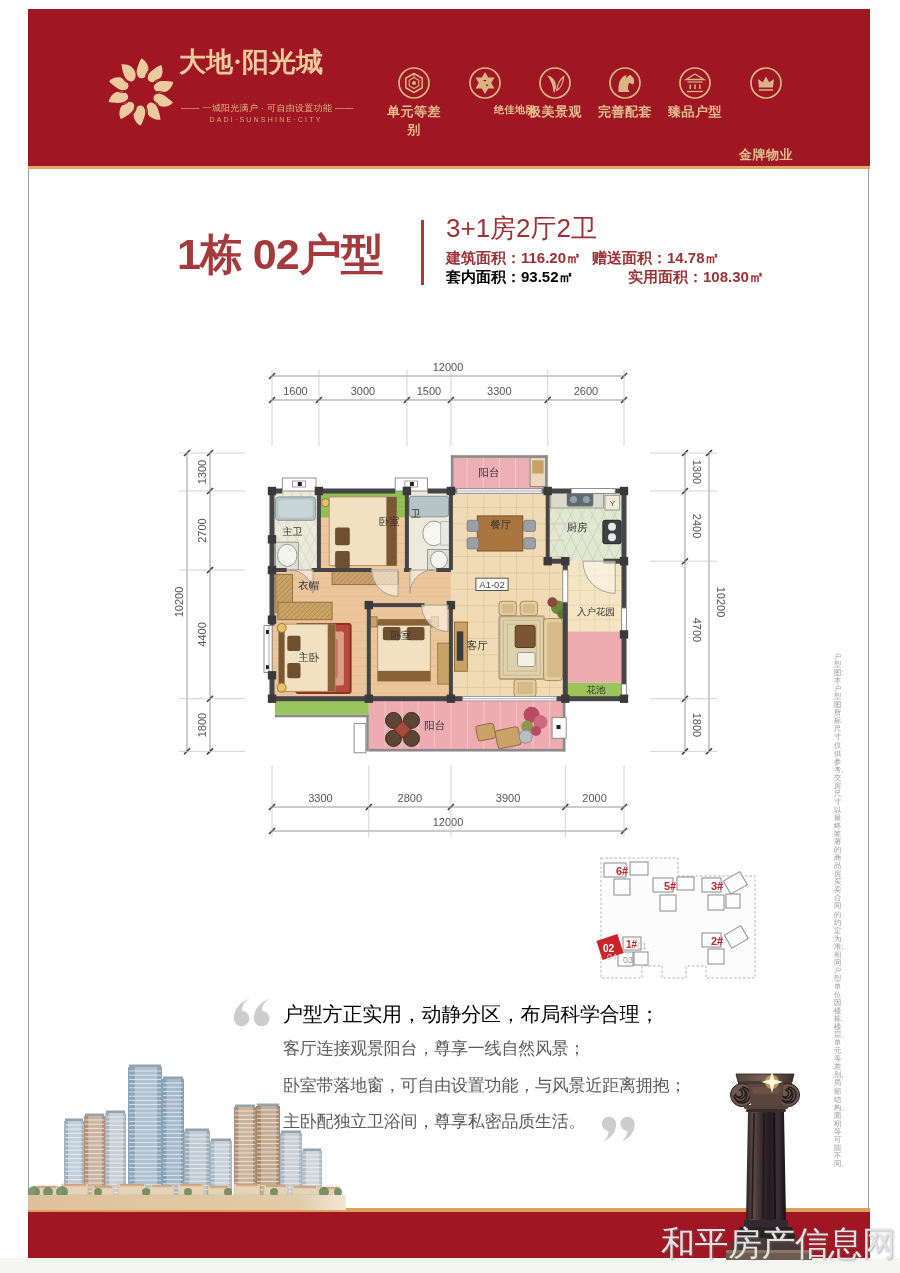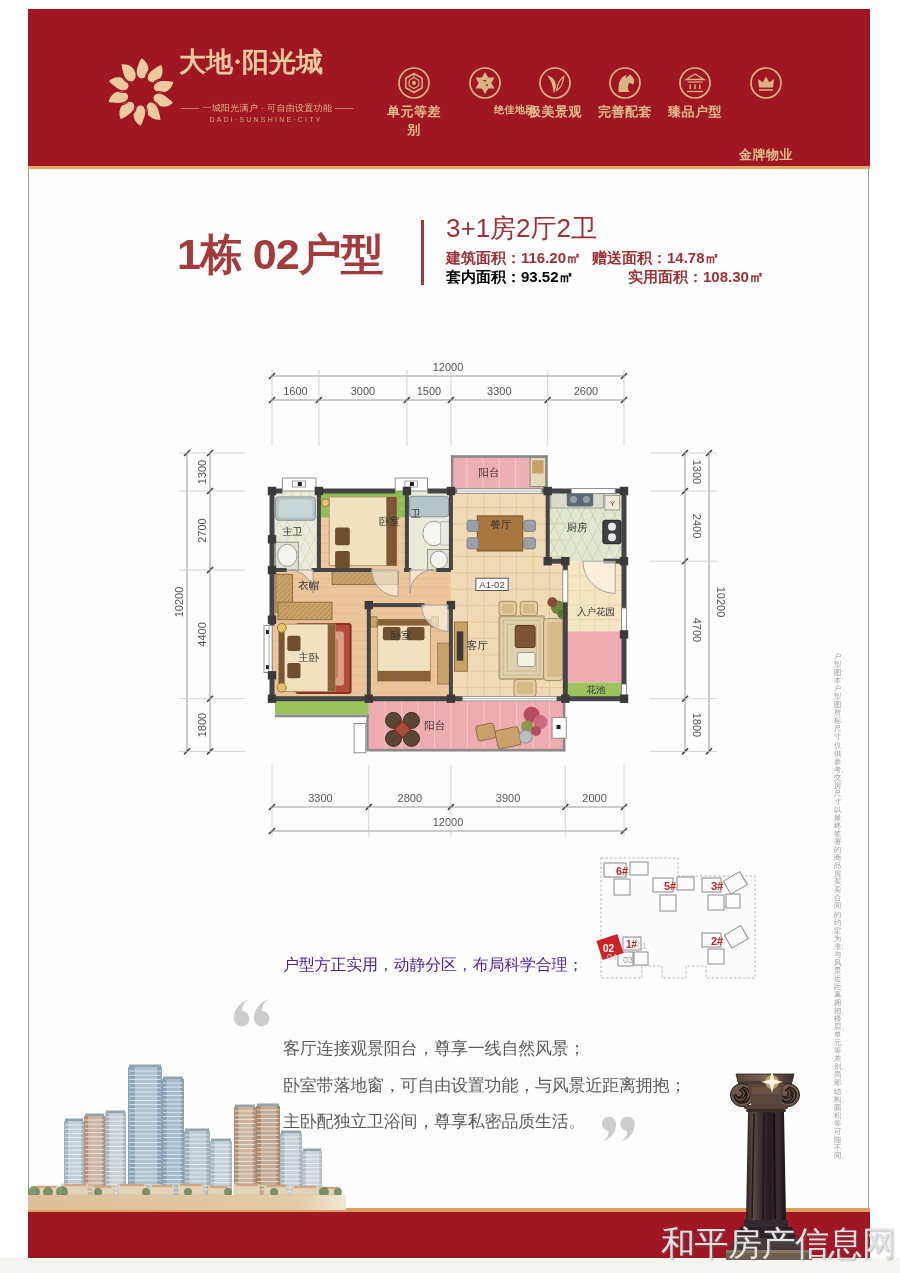--- a/index.html
+++ b/index.html
@@ -673,36 +673,36 @@
     <text x="17" y="115" font-size="9" fill="#cfcfcf" font-family="Liberation Sans,sans-serif">04</text>
   </svg>
 
 <svg class="abs" style="left:232px;top:996px;" width="42" height="36" viewBox="0 0 46 38">
     <g fill="#cdcdcd">
       <path d="M20,2 C8,6 2,14 2,24 a8.5,8.5 0 1 0 9,-8.5 C11,9 14,5 20,2 Z"></path>
       <path d="M42,2 C30,6 24,14 24,24 a8.5,8.5 0 1 0 9,-8.5 C33,9 36,5 42,2 Z"></path>
     </g>
   </svg>
 
-<div class="abs" style="z-index:2;left:283px;top:955px;color:#4c1d95;font-size:16px;letter-spacing:-0.2px;white-space:nowrap;">户型方正实用，动静分区，布局科学合理；</div>
+<div class="abs" style="z-index:2;left:283px;top:1001px;color:#000000;font-size:20px;letter-spacing:-0.2px;white-space:nowrap;">户型方正实用，动静分区，布局科学合理；</div>
 
 <div class="abs" style="z-index:2;left:283px;top:1037px;color:#5a5a5a;font-size:17px;letter-spacing:-0.2px;white-space:nowrap;font-family:Liberation Mono, monospace;">客厅连接观景阳台，尊享一线自然风景；</div>
 
 <div class="abs" style="z-index:2;left:283px;top:1074px;color:#5a5a5a;font-size:17px;letter-spacing:-0.2px;white-space:nowrap;">卧室带落地窗，可自由设置功能，与风景近距离拥抱；</div>
 
 <div class="abs" style="z-index:2;left:283px;top:1110px;color:#5a5a5a;font-size:17px;letter-spacing:-0.2px;white-space:nowrap;">主卧配独立卫浴间，尊享私密品质生活。</div>
 
 <svg class="abs" style="left:596px;top:1112px;" width="42" height="32" viewBox="0 0 46 38">
     <g fill="#cdcdcd">
       <path d="M26,36 C38,32 44,24 44,14 a8.5,8.5 0 1 0 -9,8.5 C35,29 32,33 26,36 Z"></path>
       <path d="M4,36 C16,32 22,24 22,14 a8.5,8.5 0 1 0 -9,8.5 C13,29 10,33 4,36 Z"></path>
     </g>
   </svg>
 
-<div class="abs" style="left:834px;top:653px;width:8px;z-index:2;color:#979797;font-size:7.3px;line-height:8.05px;word-break:break-all;font-family:'Liberation Sans',sans-serif;">户型图:本户型图所标尺寸仅供参考,交房尺寸以最终签署的商品房买卖合同的约定为准;与风景近距离拥抱、楼层、单元等差别,局部结构、面积等可能不同。</div>
+<div class="abs" style="left:834px;top:653px;width:8px;z-index:2;color:#979797;font-size:7.3px;line-height:8.05px;word-break:break-all;font-family:'Liberation Sans',sans-serif;">户型图:本户型图所标尺寸仅供参考,交房尺寸以最终签署的商品房买卖合同的约定为准;相同户型单位因楼栋、楼层、单元等差别,局部结构、面积等可能不同。</div>
 
 <svg class="abs" style="left:28px;top:1055px;z-index:0;" width="322" height="157" viewBox="0 0 322 157">
     <rect x="36" y="66" width="20" height="74" fill="#c3cfd8"></rect>
     <rect x="36" y="66" width="4.0" height="74" fill="#a3b2be"></rect>
     <rect x="53.2" y="66" width="2.8" height="74" fill="#a3b2be"></rect>
     <line x1="37" y1="70" x2="55" y2="70" stroke="#f4f7f9" stroke-width="0.9" opacity="0.8"></line>
     <line x1="37" y1="74.2" x2="55" y2="74.2" stroke="#f4f7f9" stroke-width="0.9" opacity="0.8"></line>
     <line x1="37" y1="78.4" x2="55" y2="78.4" stroke="#f4f7f9" stroke-width="0.9" opacity="0.8"></line>
     <line x1="37" y1="82.60000000000001" x2="55" y2="82.60000000000001" stroke="#f4f7f9" stroke-width="0.9" opacity="0.8"></line>
     <line x1="37" y1="86.80000000000001" x2="55" y2="86.80000000000001" stroke="#f4f7f9" stroke-width="0.9" opacity="0.8"></line>

